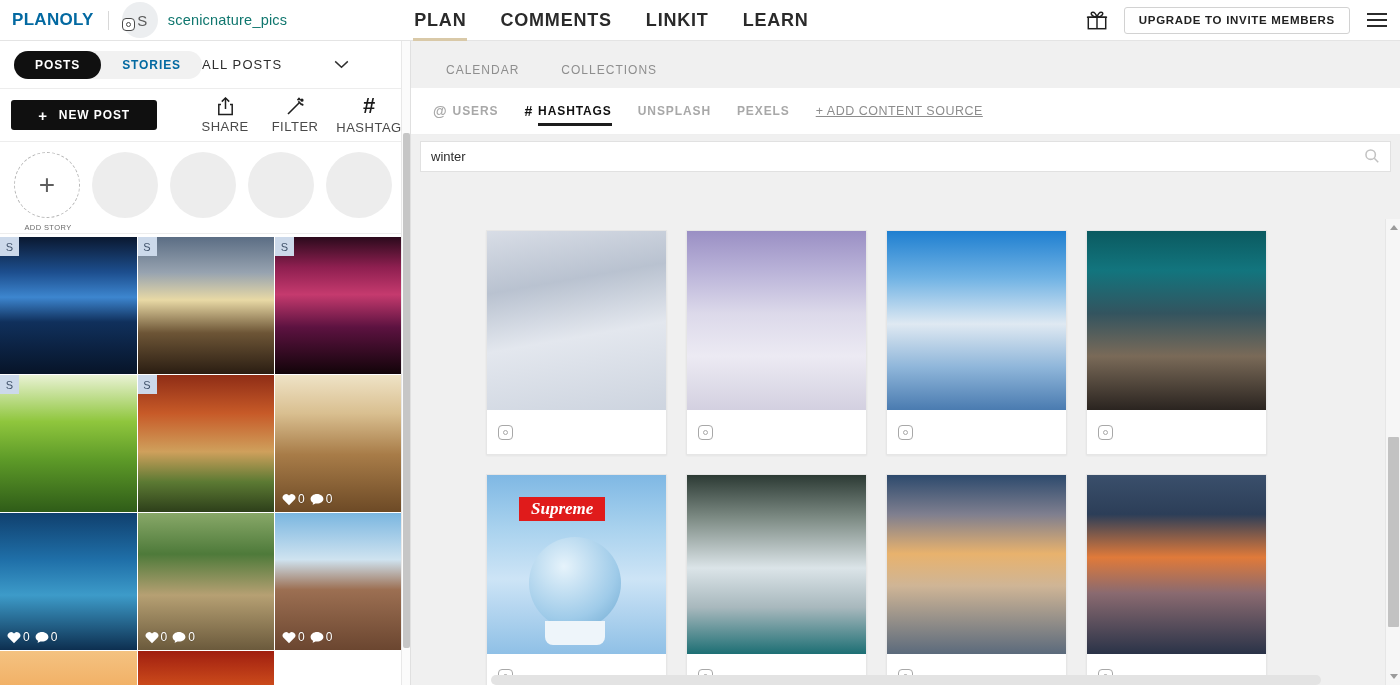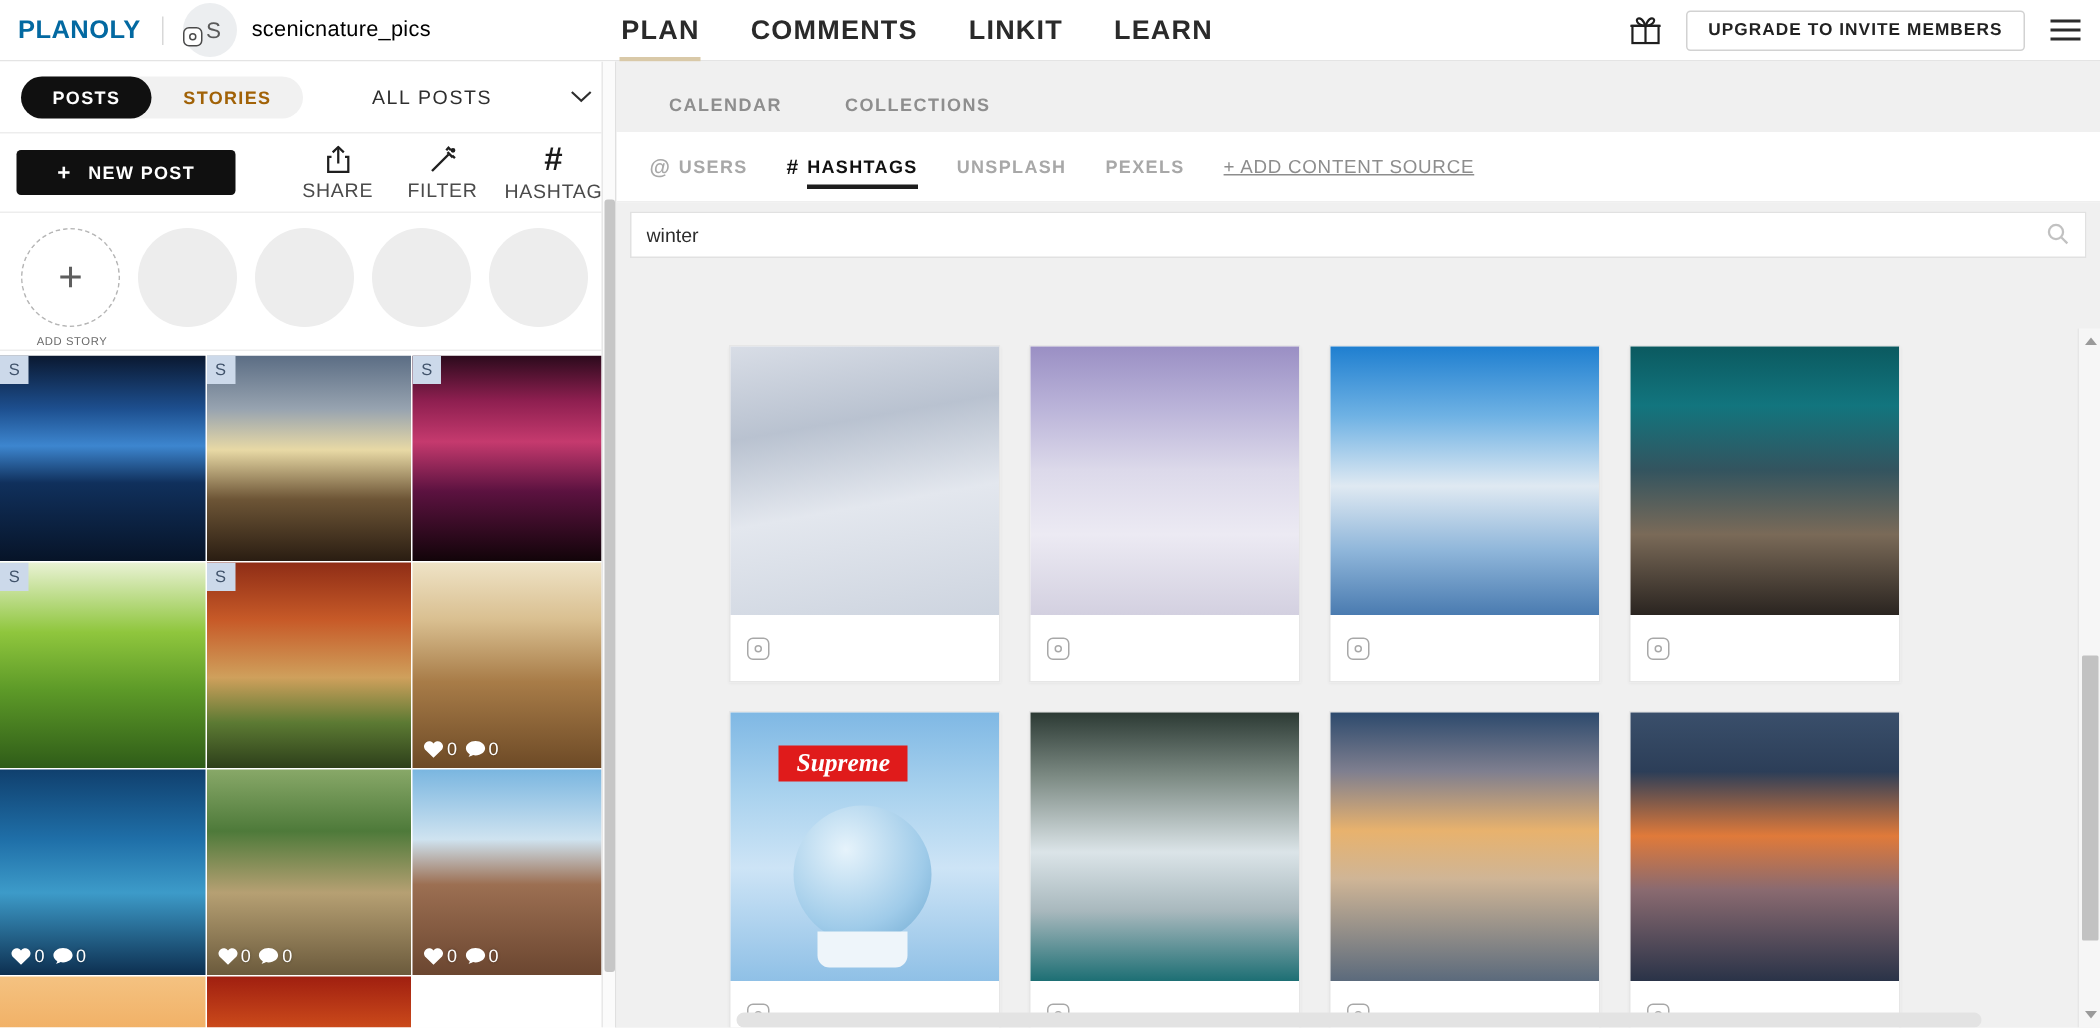--- a/index.html
+++ b/index.html
@@ -38,21 +38,21 @@
     position: absolute; left: 0px; bottom: 7px;
     width: 13px; height: 13px; border-radius: 4px;
     background: #fff; border: 1.6px solid #4a4a4a;
     display: flex; align-items: center; justify-content: center;
   }
   .avatar-badge i {
     width: 5px; height: 5px; border-radius: 50%;
     border: 1.4px solid #4a4a4a; display: block;
   }
   .account-name {
-    font-size: 14.5px; color: #000000; margin-left: 10px; letter-spacing: 0.2px;
+    font-size: 14.5px; color: #0f766e; margin-left: 10px; letter-spacing: 0.2px;
   }
 
   .mainnav { display: flex; align-items: center; margin-left: 110px; height: 41px; }
   .navitem {
     font-size: 18px; font-weight: bold; letter-spacing: 0.8px;
     color: #2a2a2a; padding: 0 17px; height: 41px;
     display: flex; align-items: center; position: relative; cursor: pointer;
   }
   .navitem.active::after {
     content: ""; position: absolute; left: 16px; right: 16px; bottom: 0;
@@ -82,25 +82,25 @@
     border-bottom: 1px solid #ededed; padding: 0 14px;
   }
   .pill-group {
     background: #f1f1f1; border-radius: 16px; display: flex; height: 28px;
     align-items: center;
   }
   .pill {
     height: 28px; border-radius: 16px; padding: 0 21px;
     display: flex; align-items: center;
     font-size: 12px; font-weight: bold; letter-spacing: 0.9px;
-    color: #a16207; cursor: pointer;
+    color: #0369a1; cursor: pointer;
   }
   .pill.active { background: #101010; color: #fff; }
   .allposts {
-    margin-left: 46px; font-size: 13px; letter-spacing: 1.1px; color: #2e2e2e;
+    font-size: 13px; letter-spacing: 1.1px; color: #2e2e2e;
     cursor: pointer;
   }
   .chev {
     margin-left: 52px; cursor: pointer; width: 15px; height: 9px;
   }
 
   .lp-actions {
     height: 53px; display: flex; align-items: center;
     border-bottom: 1px solid #ededed; padding: 0 11px;
   }
@@ -170,21 +170,21 @@
   .rightpanel {
     position: absolute; top: 41px; left: 411px;
     width: 989px; height: 644px; background: #f0f0f0; overflow: hidden;
   }
   .rp-tabs {
     height: 47px; display: flex; align-items: flex-end;
     padding-left: 14px; background: #f0f0f0;
   }
   .rp-tab {
     height: 36px; padding: 0 21px; display: flex; align-items: center;
-    font-size: 12px; font-weight: bold; letter-spacing: 1px; color: #8e8e8e;
+    font-size: 12px; font-weight: normal; letter-spacing: 1px; color: #8e8e8e;
     border-radius: 4px 4px 0 0; cursor: pointer; background: transparent;
   }
   .rp-tab.active { background: #fff; color: #111; }
 
   .rp-sub {
     height: 47px; background: #fff; display: flex; align-items: center;
     padding-left: 22px; gap: 26px; border-bottom: 1px solid #efefef;
   }
   .sub-item {
     font-size: 12px; font-weight: bold; letter-spacing: 0.9px;

